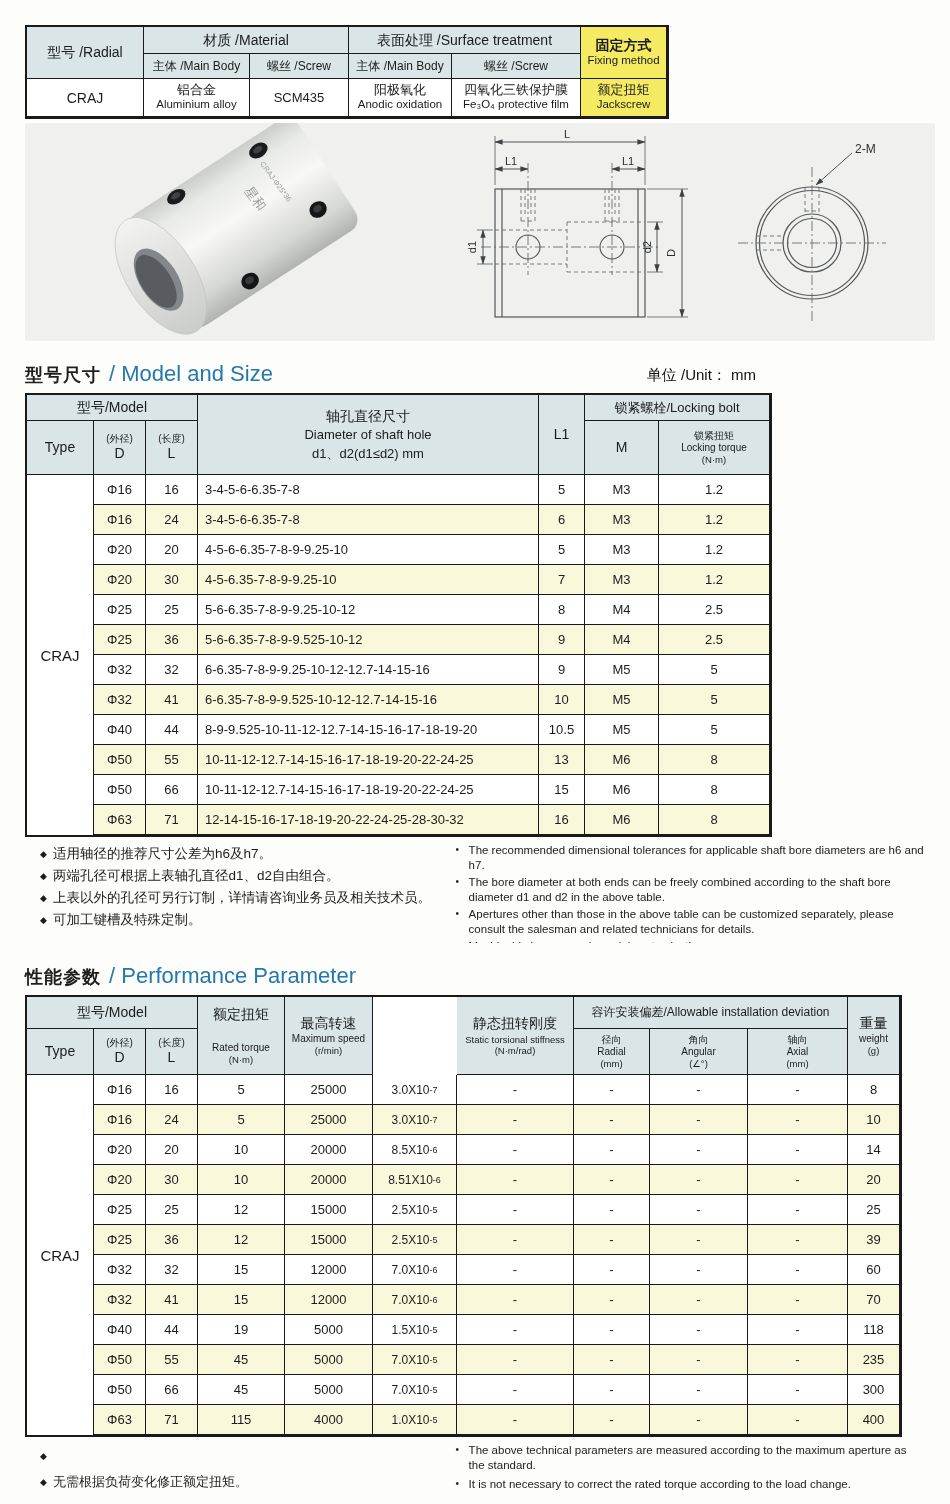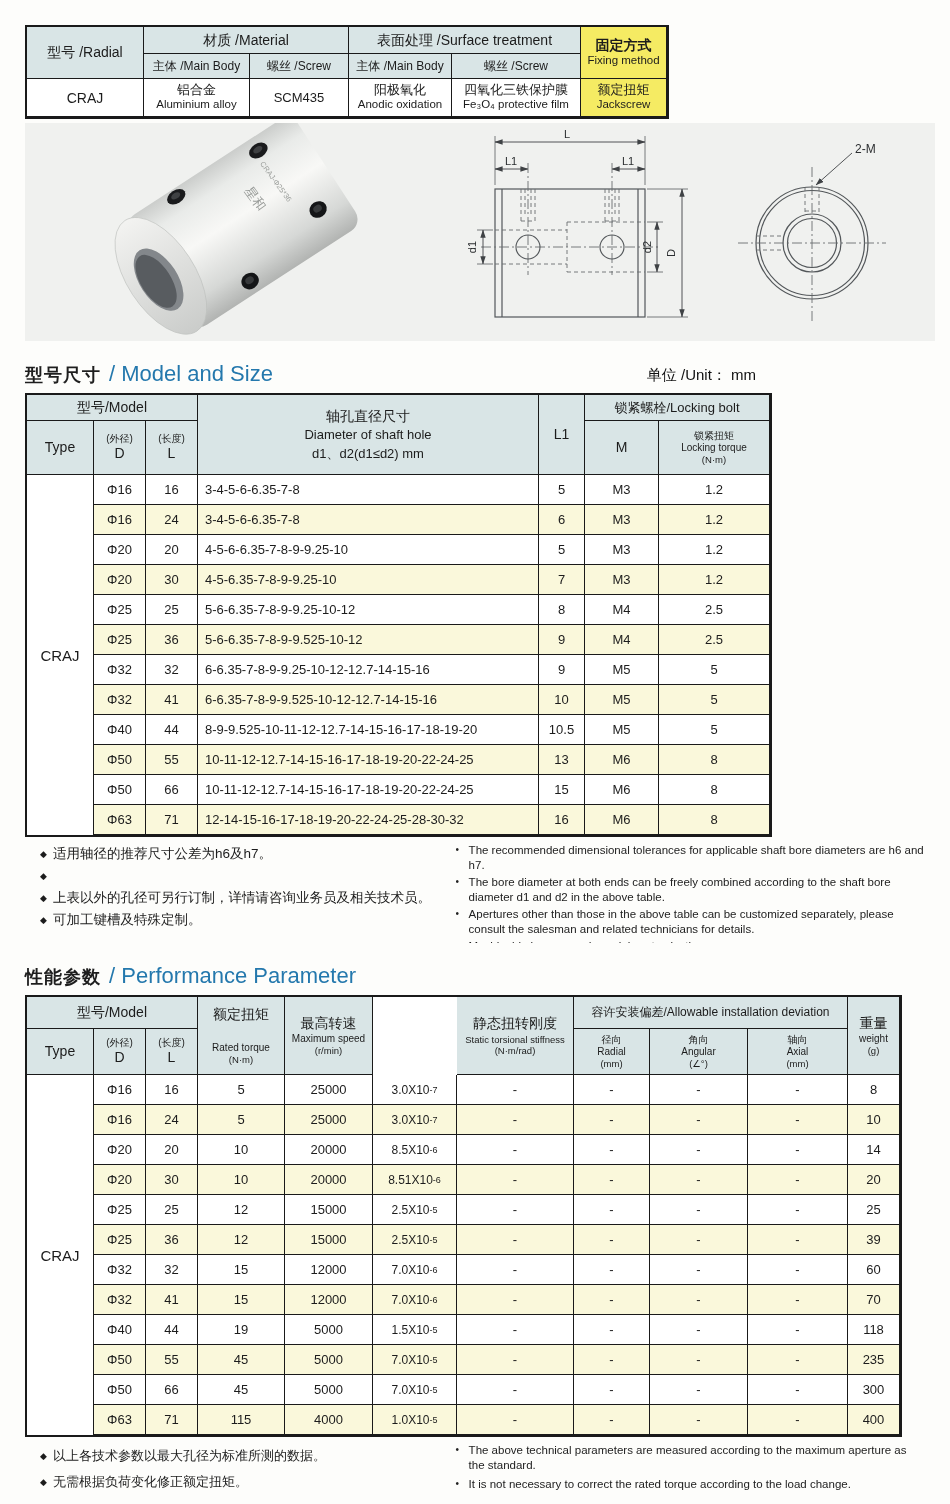--- a/index.html
+++ b/index.html
@@ -398,20 +398,21 @@
   <div class="notes">
     <ul class="nl zh-notes">
 
         <li>
           <span class="blt">◆</span>
           <span>适用轴径的推荐尺寸公差为h6及h7。</span>
         </li>
 
         <li class="alt">
           <span class="blt">◆</span>
+          <span>两端孔径可根据上表轴孔直径d1、d2自由组合。</span>
         </li>
 
         <li>
           <span class="blt">◆</span>
           <span>上表以外的孔径可另行订制，详情请咨询业务员及相关技术员。</span>
         </li>
 
         <li class="alt">
           <span class="blt">◆</span>
           <span>可加工键槽及特殊定制。</span>
@@ -702,21 +703,20 @@
           <div class="c w52">400</div>
         </div>
       </div>
   </div>
 
   <div class="notes notes2">
     <ul class="nl zh-notes">
 
         <li>
           <span class="blt">◆</span>
-          <span>以上各技术参数以最大孔径为标准所测的数据。</span>
         </li>
 
         <li class="alt">
           <span class="blt">◆</span>
           <span>无需根据负荷变化修正额定扭矩。</span>
         </li>
       </ul>
     <ul class="nl en-notes">
 
         <li>

